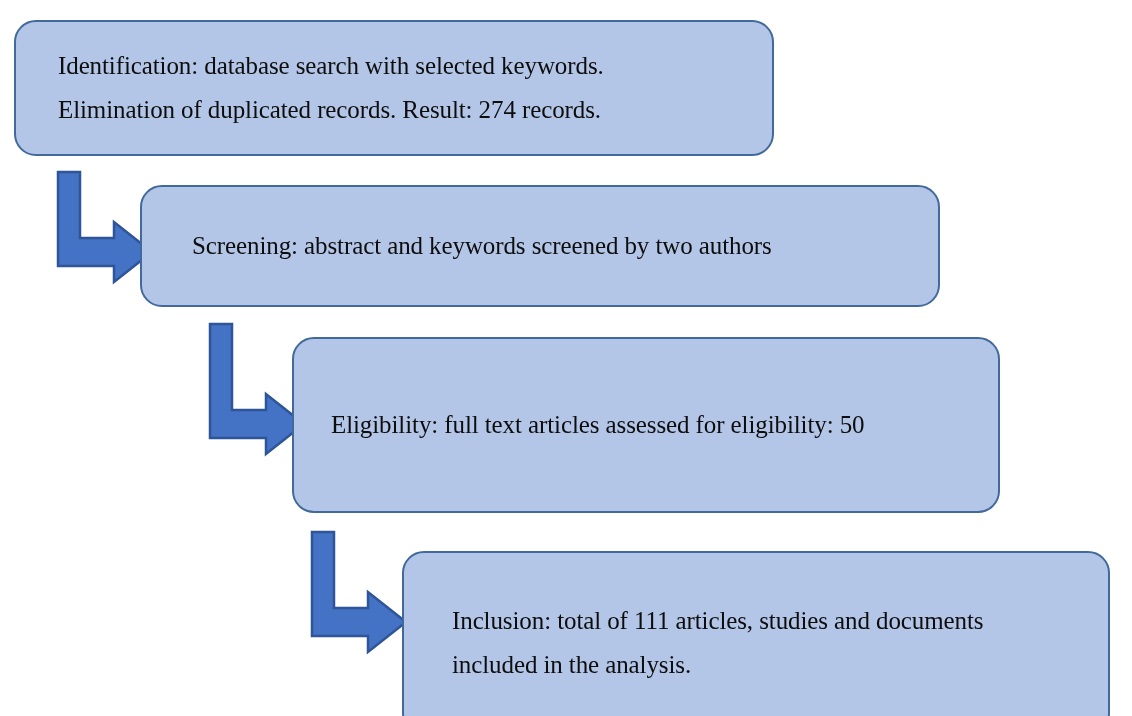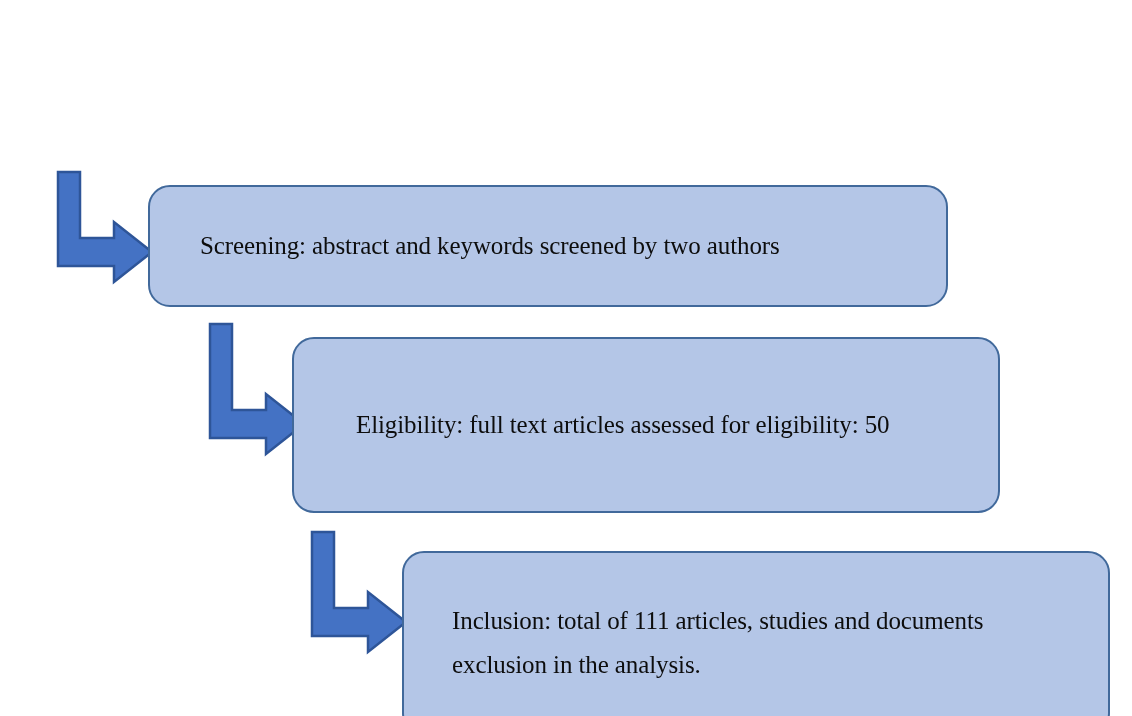--- a/index.html
+++ b/index.html
@@ -29,42 +29,46 @@
   .flow-box .line {
     font-family: "Liberation Serif", "DejaVu Serif", serif;
     font-size: 25px;
     line-height: 44px;
     color: #0d0d0d;
     white-space: nowrap;
     letter-spacing: -0.1px;
   }
   
   #box-identification { left: 14px;  top: 20px;  width: 760px; height: 136px; }
-  #box-screening      { left: 148px; top: 185px; width: 800px; height: 122px; }
+  #box-screening      { left: 140px; top: 185px; width: 800px; height: 122px; }
   #box-eligibility    { left: 292px; top: 337px; width: 708px; height: 176px; }
   #box-inclusion      { left: 402px; top: 551px; width: 708px; height: 184px; }
 
   #box-identification { padding-left: 42px; }
   #box-screening      { padding-left: 50px; }
-  #box-eligibility    { padding-left: 62px; }
+  #box-eligibility    { padding-left: 37px; }
   #box-inclusion      { padding-left: 48px; }
 
   .elbow-arrow {
     position: absolute;
     overflow: visible;
   }
   #arrow-1 { left: 52px;  top: 168px; width: 110px; height: 110px; }
   #arrow-2 { left: 204px; top: 320px; width: 110px; height: 130px; }
   #arrow-3 { left: 306px; top: 528px; width: 110px; height: 120px; }
 </style>
 </head>
 <body>
 
 <div id="canvas">
 
+  <div class="flow-box" id="box-identification">
+    <div class="line">Identification: database search with selected keywords.</div>
+    <div class="line">Elimination of duplicated records. Result: 274 records.</div>
+  </div>
 
   <svg class="elbow-arrow" id="arrow-1" viewBox="0 0 110 110">
     <path d="M 6,4 L 28,4 L 28,70 L 62,70 L 62,54 L 100,84 L 62,114 L 62,98 L 6,98 Z" fill="#4472c4" stroke="#2e5598" stroke-width="2.5" stroke-linejoin="miter"></path>
   </svg>
 
   <div class="flow-box" id="box-screening">
     <div class="line">Screening: abstract and keywords screened by two authors</div>
   </div>
 
   <svg class="elbow-arrow" id="arrow-2" viewBox="0 0 110 130">
@@ -74,16 +78,16 @@
   <div class="flow-box" id="box-eligibility">
     <div class="line">Eligibility: full text articles assessed for eligibility: 50</div>
   </div>
 
   <svg class="elbow-arrow" id="arrow-3" viewBox="0 0 110 120">
     <path d="M 6,4 L 28,4 L 28,80 L 62,80 L 62,64 L 100,94 L 62,124 L 62,108 L 6,108 Z" fill="#4472c4" stroke="#2e5598" stroke-width="2.5" stroke-linejoin="miter"></path>
   </svg>
 
   <div class="flow-box" id="box-inclusion">
     <div class="line">Inclusion: total of 111 articles, studies and documents</div>
-    <div class="line">exclusion in the analysis.</div>
+    <div class="line">included in the analysis.</div>
   </div>
 
 </div>
 
 </body></html>

